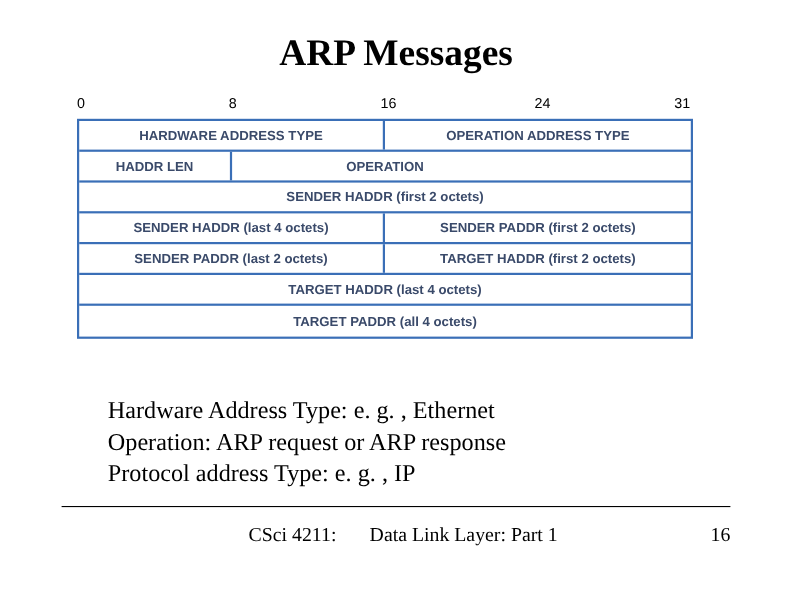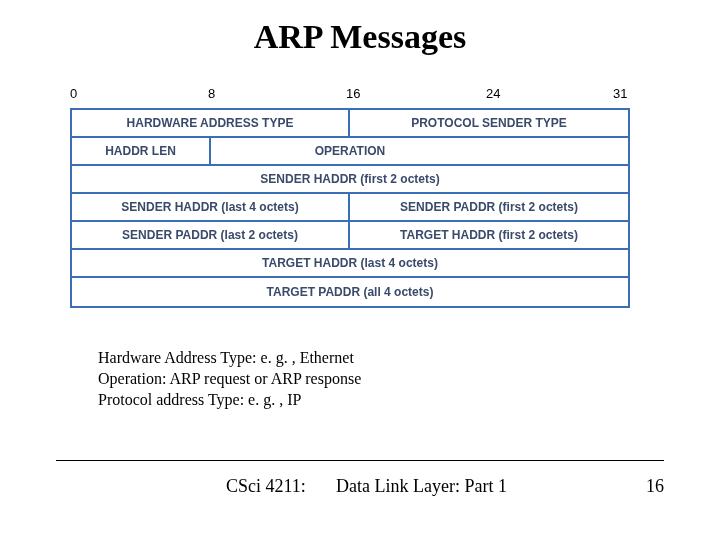--- a/index.html
+++ b/index.html
@@ -8,21 +8,21 @@
     width: 720px;
     height: 540px;
     background: #fff;
     font-family: Arial, Helvetica, sans-serif;
     position: relative;
   }
   .slide {
     width: 720px;
     height: 540px;
     position: relative;
-    padding: 0;
+    padding: 12px;
   }
   .title {
     font-family: "Comic Sans MS", "Comic Sans", cursive;
     font-size: 34px;
     font-weight: bold;
     color: #000;
     text-align: center;
     padding-top: 18px;
   }
   .diagram {
@@ -67,23 +67,23 @@
     color: #3a4a6a;
     border-right: 2px solid #3a6fb7;
   }
   .cell:last-child { border-right: none; }
   .half   { width: 50%; }
   .quarter{ width: 25%; }
   .full   { width: 100%; }
   .body-text {
     position: absolute;
     left: 98px;
-    top: 348px;
+    top: 359px;
     font-family: "Times New Roman", Times, serif;
-    font-size: 16px;
+    font-size: 22px;
     line-height: 1.3;
     color: #000;
   }
   .body-text div { margin: 0; }
   .hr {
     position: absolute;
     left: 56px;
     right: 56px;
     top: 460px;
     height: 0;
@@ -124,21 +124,21 @@
       <span class="tick t0">0</span>
       <span class="tick t8">8</span>
       <span class="tick t16">16</span>
       <span class="tick t24">24</span>
       <span class="tick t31">31</span>
     </div>
 
     <div class="frame">
       <div class="row">
         <div class="cell half">HARDWARE ADDRESS TYPE</div>
-        <div class="cell half">PROTOCOL SENDER TYPE</div>
+        <div class="cell half">OPERATION ADDRESS TYPE</div>
       </div>
       <div class="row">
         <div class="cell quarter">HADDR LEN</div>
         <div class="cell half">OPERATION</div>
       </div>
       <div class="row">
         <div class="cell full">SENDER HADDR (first 2 octets)</div>
       </div>
       <div class="row">
         <div class="cell half">SENDER HADDR (last 4 octets)</div>

